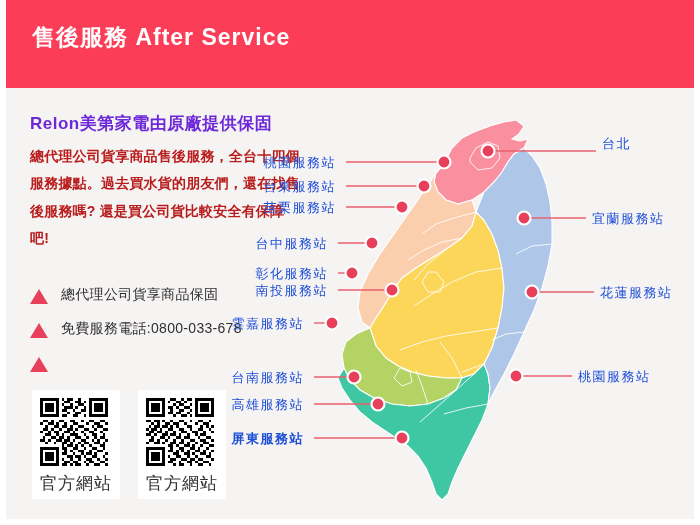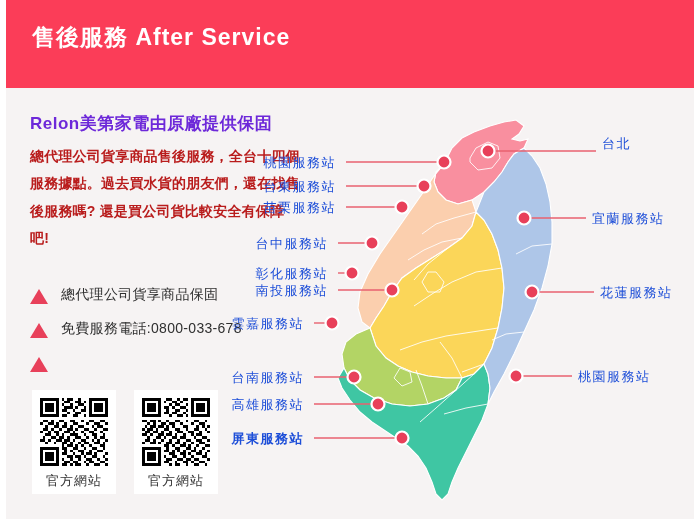--- a/index.html
+++ b/index.html
@@ -107,21 +107,21 @@
     padding: 8px 8px 4px 8px;
     margin-right: 18px;
     text-align: center;
   }
   .qr-img {
     width: 68px;
     height: 68px;
     display: block;
   }
   .qr-label {
-    font-size: 13px;
+    font-size: 17px;
     color: #333333;
     margin-top: 6px;
     letter-spacing: 1px;
     white-space: nowrap;
   }
 
   
   #map-area {
     position: absolute;
     left: 270px;

